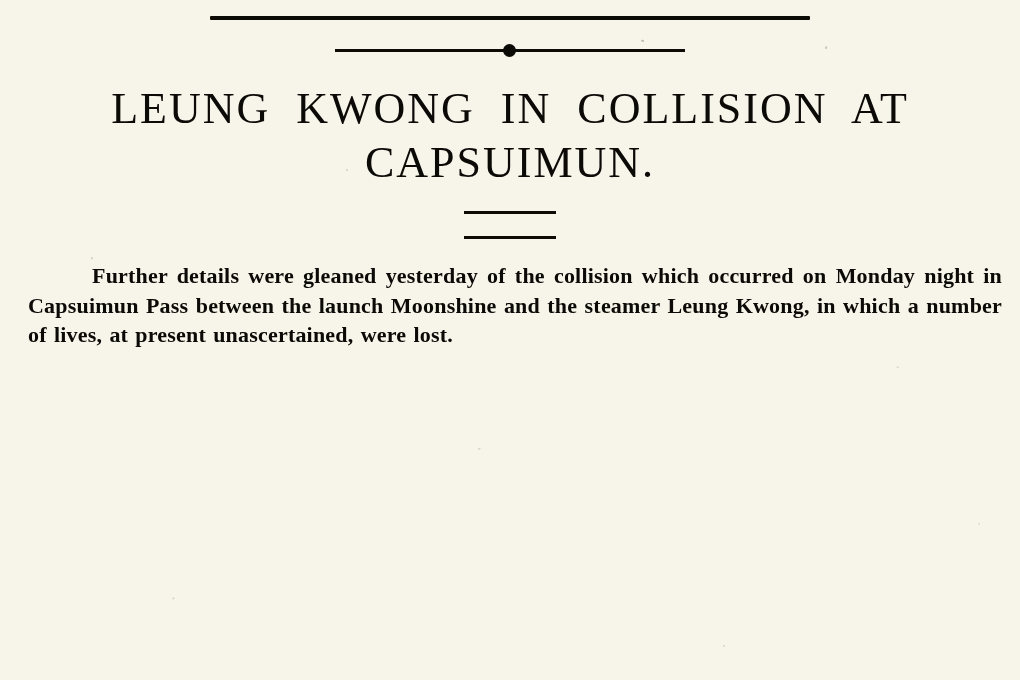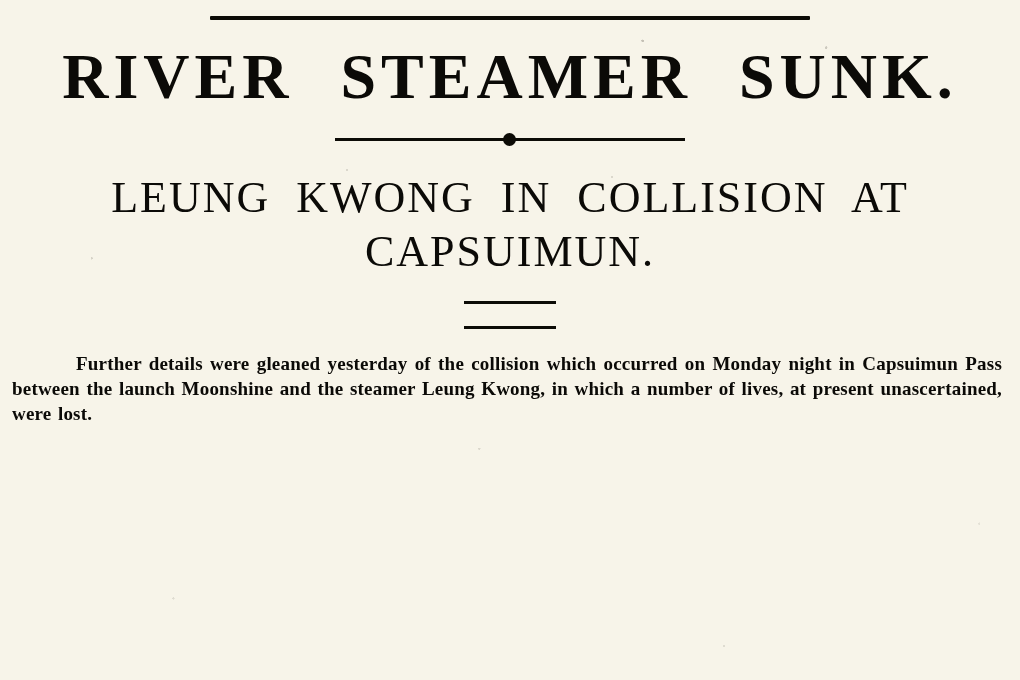--- a/index.html
+++ b/index.html
@@ -115,22 +115,22 @@
   }
 
   .short-rule-2 {
     width: 92px;
     height: 3px;
     background: #15140f;
     margin: 22px auto 0 auto;
   }
 
   .body-text {
-    margin: 22px 10px 0 4px;
-    font-size: 19px;
+    margin: 22px 10px 0 20px;
+    font-size: 22px;
     line-height: 1.33;
     font-weight: 700;
     text-align: justify;
     text-indent: 64px;
     letter-spacing: .2px;
     word-spacing: 1.5px;
   }
 
   
   .ink {
@@ -139,21 +139,20 @@
 </style>
 </head>
 <body>
 
 <div class="paper-noise"></div>
 
 <div class="clipping ink">
 
   <div class="top-rule"></div>
 
-  <h1 class="headline-main">RIVER STEAMER SUNK.</h1>
 
   <div class="dot-rule">
     <div class="line"></div>
     <div class="dot"></div>
   </div>
 
   <h2 class="headline-sub">LEUNG KWONG IN COLLISION AT CAPSUIMUN.</h2>
 
   <div class="short-rule"></div>
 

